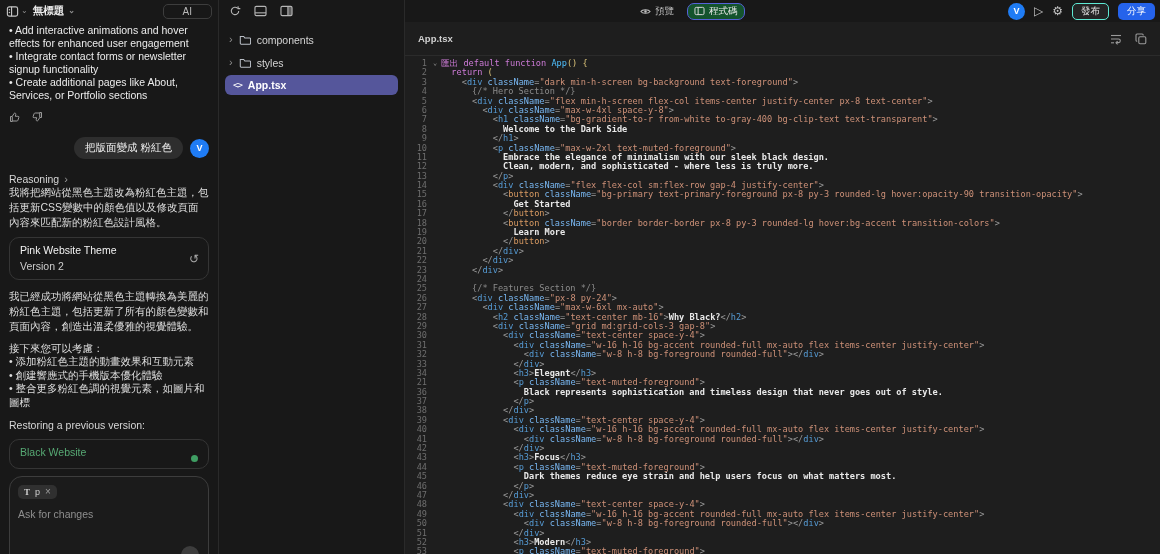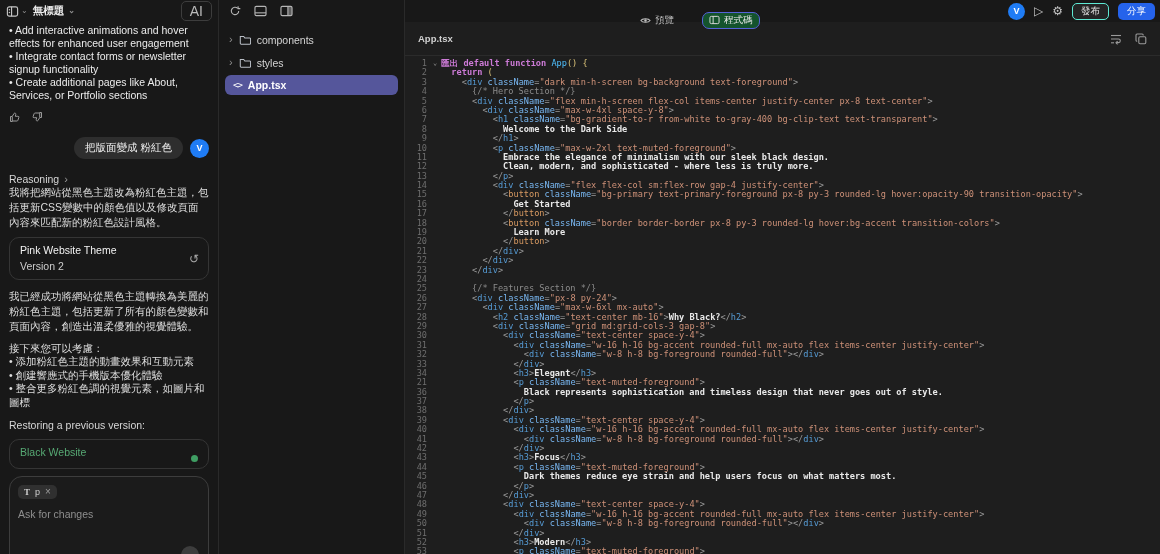--- a/index.html
+++ b/index.html
@@ -6,23 +6,23 @@
   html,body { background:#000; }
   body { font-family:"Liberation Sans", sans-serif; }
   .app { position:relative; width:1160px; height:554px; background:#181818; overflow:hidden; color:#e6e6e6; }
 
   
   .topbar { position:absolute; top:0; left:0; right:0; height:22px; display:flex; align-items:center; background:#181818; font-size:10.5px; z-index:9; }
   .tb-left { width:219px; height:100%; display:flex; align-items:center; gap:5px; padding:0 6px; border-right:1px solid #2a2a2a; }
   .icon-btn { background:none; border:none; color:#c6c6c6; display:inline-flex; align-items:center; gap:2px; padding:0; cursor:pointer; }
   .chev-down { color:#8f8f8f; font-size:8px; line-height:1; }
   .title-btn { background:none; border:none; display:inline-flex; align-items:center; gap:4px; color:#ececec; font-size:10.5px; font-weight:700; padding:0; cursor:pointer; }
-  .ai-badge { margin-left:auto; border:1px solid #3d3d3d; border-radius:5px; font-size:14px; padding:1px 8px; color:#b9b9b9; }
+  .ai-badge { margin-left:auto; border:1px solid #3d3d3d; border-radius:5px; font-size:10px; padding:1px 19px; color:#b9b9b9; }
   .tb-tree { width:186px; height:100%; display:flex; align-items:center; gap:13px; padding:0 10px; border-right:1px solid #2a2a2a; color:#b5b5b5; }
-  .tb-tabs { position:absolute; left:634px; top:9px; height:22px; display:flex; align-items:center; gap:22px; }
+  .tb-tabs { position:absolute; left:634px; top:0; height:22px; display:flex; align-items:center; gap:7px; }
   .tab { display:inline-flex; align-items:center; gap:4px; font-size:9.5px; color:#c2c2c2; background:none; border:none; padding:1px 6px; cursor:pointer; }
   .tab.selected { border:1px solid #5562d8; background:#14532d; border-radius:7px; height:17px; color:#ececec; }
   .tb-right { margin-left:auto; display:flex; align-items:center; gap:9px; padding-right:5px; height:100%; }
   .avatar { width:17px; height:17px; border-radius:50%; background:#1f7cf5; color:#fff; font-size:9px; font-weight:700; display:flex; align-items:center; justify-content:center; }
   .glyph-btn { background:none; border:none; color:#c3c3c3; font-size:12px; line-height:1; padding:0; cursor:pointer; }
   .btn-publish { height:17px; padding:0 8px; background:#242424; border:1px solid #5eead4; border-radius:5px; color:#e3e3e3; font-size:9.5px; cursor:pointer; }
   .btn-share { height:17px; padding:0 9px; background:#2563eb; border:none; border-radius:5px; color:#fff; font-size:9.5px; cursor:pointer; }
 
   
   .chat { position:absolute; top:22px; left:0; width:219px; bottom:0; background:#181818; border-right:1px solid #2a2a2a; padding:2px 9px 0; overflow:hidden; font-size:10.5px; }
@@ -68,21 +68,21 @@
   .ed-header { height:34px; border-bottom:1px solid #2b2b2b; display:flex; align-items:center; padding:0 13px; }
   .ed-file { font-size:9.5px; color:#d0d0d0; font-weight:600; }
   .ed-icons { margin-left:auto; display:flex; gap:13px; color:#9a9a9a; align-items:center; }
   .ed-icons button { background:none; border:none; padding:0; color:#9a9a9a; cursor:pointer; display:inline-flex; }
   .code-area { position:absolute; top:35px; left:0; right:0; bottom:0; overflow:hidden; font-family:"DejaVu Sans Mono", monospace; font-size:8.6px; line-height:9.4px; padding-top:2px; }
   .code-line { display:flex; height:9.4px; white-space:pre; overflow:hidden; }
   .ln { flex:0 0 24px; text-align:right; color:#6e6e6e; padding-right:2px; }
   .fold { flex:0 0 12px; text-align:center; color:#8a8a8a; font-size:7px; line-height:9.4px; }
   .seg { white-space:pre; }
   .tk-x { color:#e9e9e9; font-weight:700; }
-  .tk-k { color:#cc7ad6; font-weight:700; }
+  .tk-k { color:#cc7ad6; font-weight:400; }
   .tk-fn { color:#4fc1ff; }
   .tk-t { color:#569cd6; }
   .tk-bt { color:#d89a62; }
   .tk-a { color:#79b8f3; }
   .tk-s { color:#ce9178; }
   .tk-c { color:#8b8b8b; }
   .tk-p { color:#9b9b9b; }
   .tk-g { color:#d9c178; }
   svg { display:block; }
 </style>

